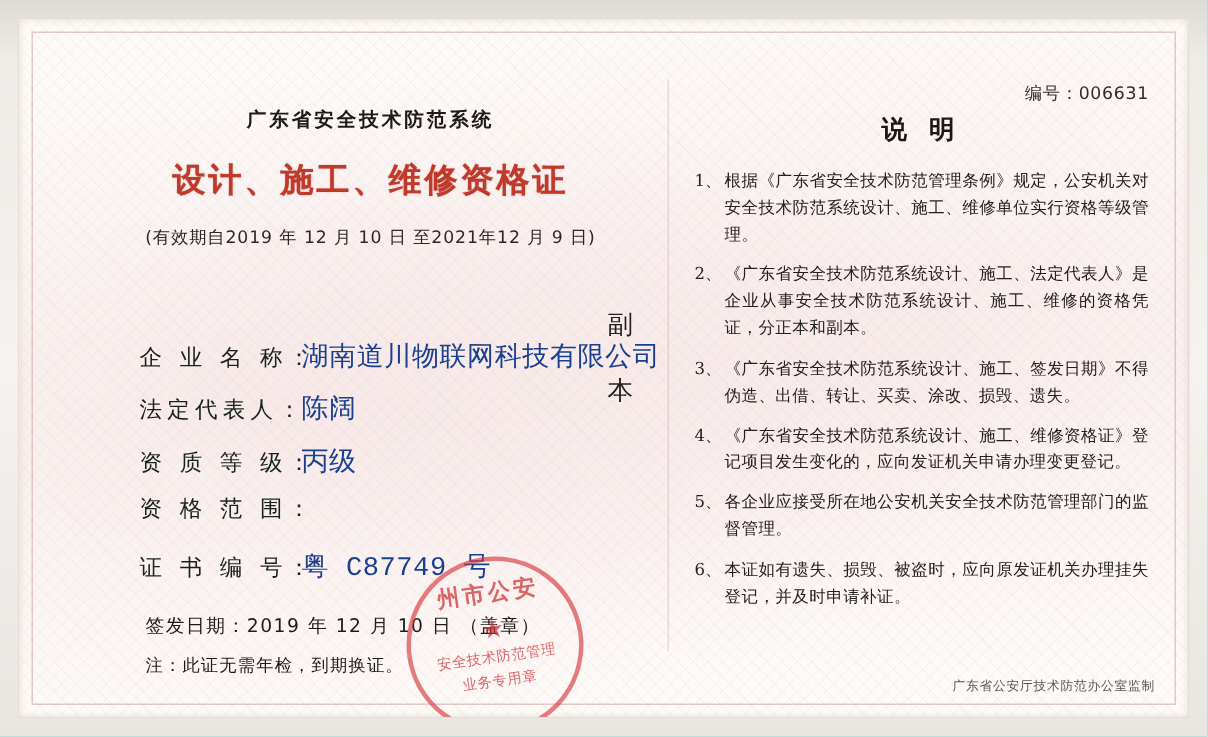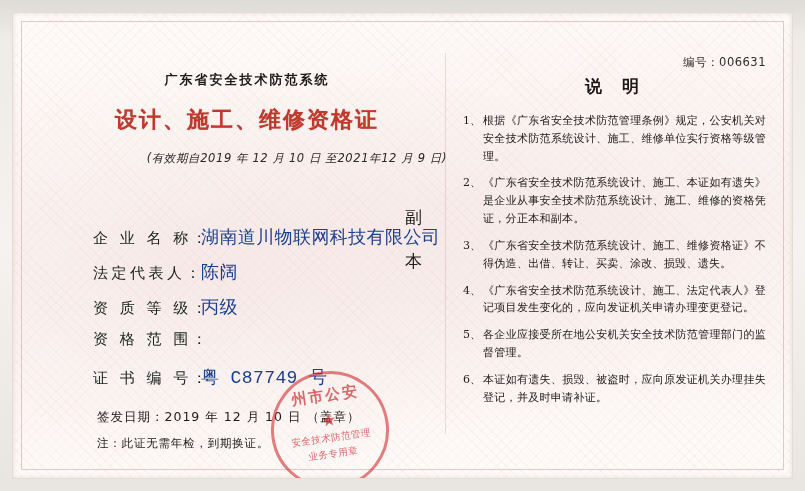--- a/index.html
+++ b/index.html
@@ -101,25 +101,24 @@
     font-size: 22px;
     font-weight: bold;
     letter-spacing: 2px;
     color: #c0392b;
     font-family: "DejaVu Serif", "Liberation Serif", serif;
     text-shadow: 0 0 1px rgba(160,40,30,0.45);
   }
 
   .valid-line {
     margin-top: 16px;
-    text-align: right;
+    text-align: center;
     font-size: 11.5px;
     color: #2b2726;
     letter-spacing: 0.6px;
-    font-style: italic;
   }
 
   
   .copy-mark {
     position: absolute;
     left: 392px;
     top: 182px;
     font-size: 17px;
     color: #20201f;
     line-height: 44px;
@@ -245,21 +244,21 @@
     left: 450px;
     top: 62px;
     right: 26px;
   }
   .right-title {
     text-align: center;
     font-size: 17px;
     font-weight: bold;
     color: #1b1817;
     letter-spacing: 5px;
-    font-family: Liberation Mono, monospace;
+    font-family: Liberation Sans, sans-serif;
     margin-bottom: 14px;
   }
   .clause {
     display: flex;
     margin-bottom: 9px;
     font-size: 11px;
     line-height: 1.62;
     color: #23201f;
     font-family: "DejaVu Serif", "Liberation Serif", serif;
   }
@@ -342,36 +341,37 @@
 
       <div class="right-col">
         <div class="right-title">说 明</div>
 
         <div class="clause">
           <div class="clause-num">1、</div>
           <div class="clause-text">根据《广东省安全技术防范管理条例》规定，公安机关对安全技术防范系统设计、施工、维修单位实行资格等级管理。</div>
         </div>
         <div class="clause">
           <div class="clause-num">2、</div>
-          <div class="clause-text">《广东省安全技术防范系统设计、施工、本证如有遗失》是企业从事安全技术防范系统设计、施工、维修的资格凭证，分正本和副本。</div>
+          <div class="clause-text">《广东省安全技术防范系统设计、施工、法定代表人》是企业从事安全技术防范系统设计、施工、维修的资格凭证，分正本和副本。</div>
         </div>
         <div class="clause">
           <div class="clause-num">3、</div>
-          <div class="clause-text">《广东省安全技术防范系统设计、施工、维修资格证》不得伪造、出借、转让、买卖、涂改、损毁、遗失。</div>
+          <div class="clause-text">《广东省安全技术防范系统设计、施工、签发日期》不得伪造、出借、转让、买卖、涂改、损毁、遗失。</div>
         </div>
         <div class="clause">
           <div class="clause-num">4、</div>
-          <div class="clause-text">《广东省安全技术防范系统设计、施工、法定代表人》登记项目发生变化的，应向发证机关申请办理变更登记。</div>
+          <div class="clause-text">《广东省安全技术防范系统设计、施工、维修资格证》登记项目发生变化的，应向发证机关申请办理变更登记。</div>
         </div>
         <div class="clause">
           <div class="clause-num">5、</div>
           <div class="clause-text">各企业应接受所在地公安机关安全技术防范管理部门的监督管理。</div>
         </div>
         <div class="clause">
           <div class="clause-num">6、</div>
           <div class="clause-text">本证如有遗失、损毁、被盗时，应向原发证机关办理挂失登记，并及时申请补证。</div>
         </div>
       </div>
 
+      <div class="footer">广东省公安厅技术防范办公室监制</div>
 
     </div>
   </div>
 </div>
 
 </body></html>

